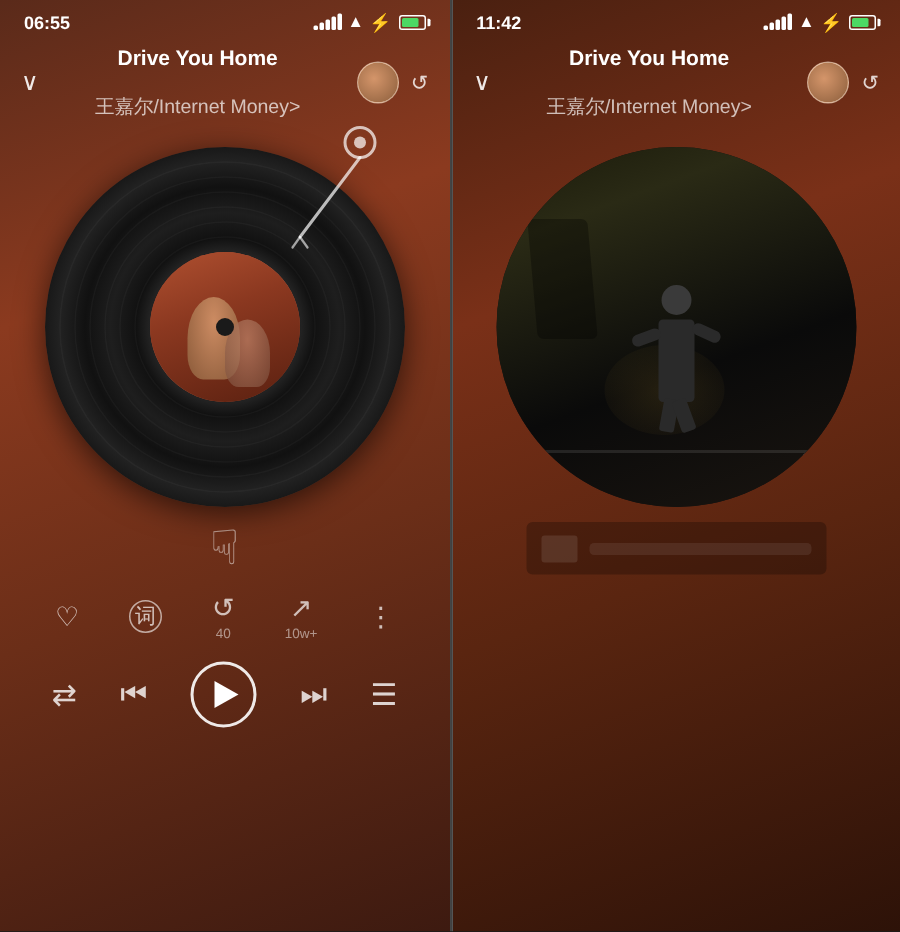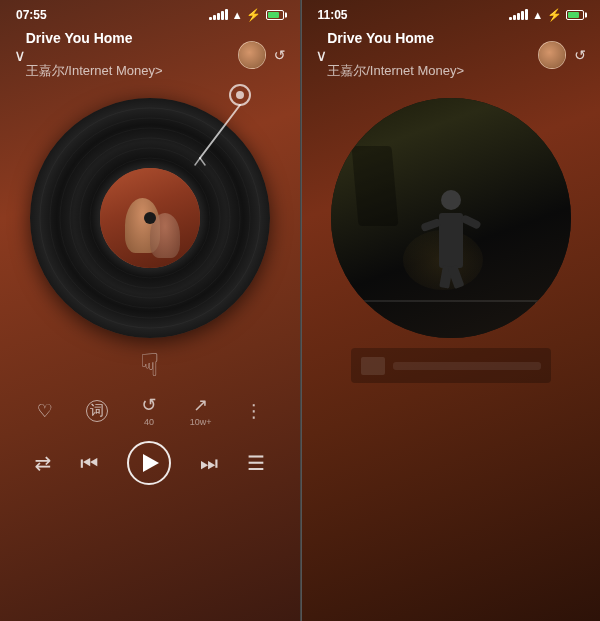--- a/index.html
+++ b/index.html
@@ -95,20 +95,21 @@
 
     
     .header {
       display: flex;
       align-items: center;
       justify-content: space-between;
       padding: 4px 14px 8px;
     }
 
     .header-center {
+      text-align: center;
       flex: 1;
     }
 
     .song-title {
       color: #fff;
       font-size: 14px;
       font-weight: 600;
     }
 
     .song-artist {
@@ -530,21 +531,21 @@
       width: 1px;
       background: #444;
     }
   </style>
 </head>
 <body>
 
 <div class="phone phone-left">
 
   <div class="status-bar">
-    <span>07:55</span>
+    <span>06:55</span>
     <div class="status-right">
       <div class="signal-bars">
         <div class="signal-bar" style="height:3px"></div>
         <div class="signal-bar" style="height:5px"></div>
         <div class="signal-bar" style="height:7px"></div>
         <div class="signal-bar" style="height:9px"></div>
         <div class="signal-bar" style="height:11px"></div>
       </div>
       <span class="wifi-icon">▲</span>
       <span>⚡</span>
@@ -636,21 +637,21 @@
     <span class="ctrl-icon">☰</span>
   </div>
 
 </div>
 
 <div class="phone-divider"></div>
 
 <div class="phone phone-right">
 
   <div class="status-bar">
-    <span>11:05</span>
+    <span>11:42</span>
     <div class="status-right">
       <div class="signal-bars">
         <div class="signal-bar" style="height:3px"></div>
         <div class="signal-bar" style="height:5px"></div>
         <div class="signal-bar" style="height:7px"></div>
         <div class="signal-bar" style="height:9px"></div>
         <div class="signal-bar" style="height:11px"></div>
       </div>
       <span class="wifi-icon">▲</span>
       <span>⚡</span>

